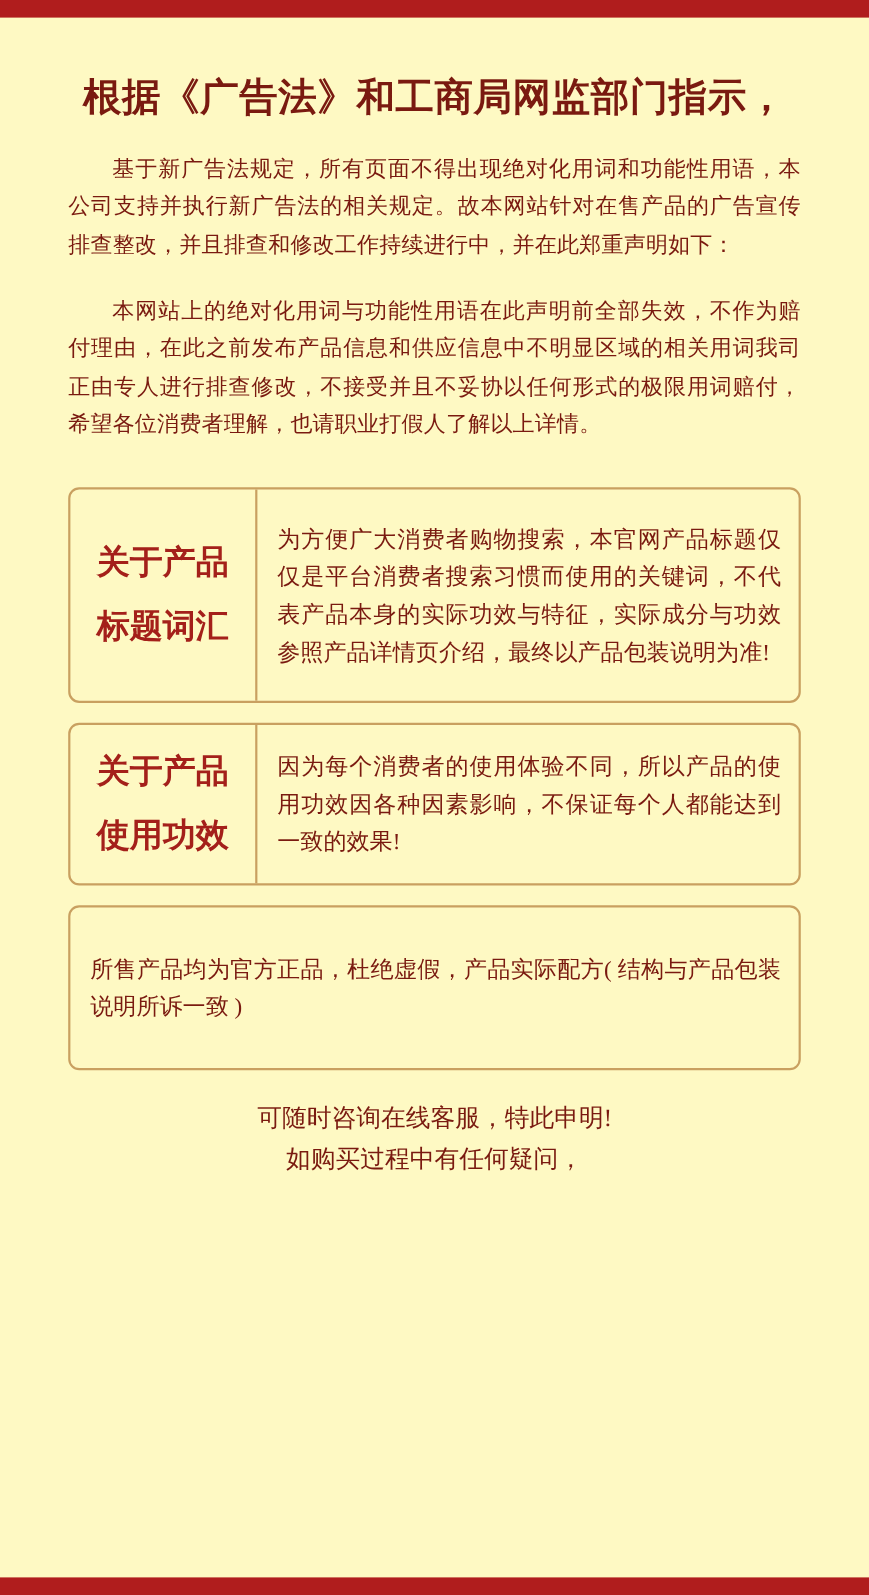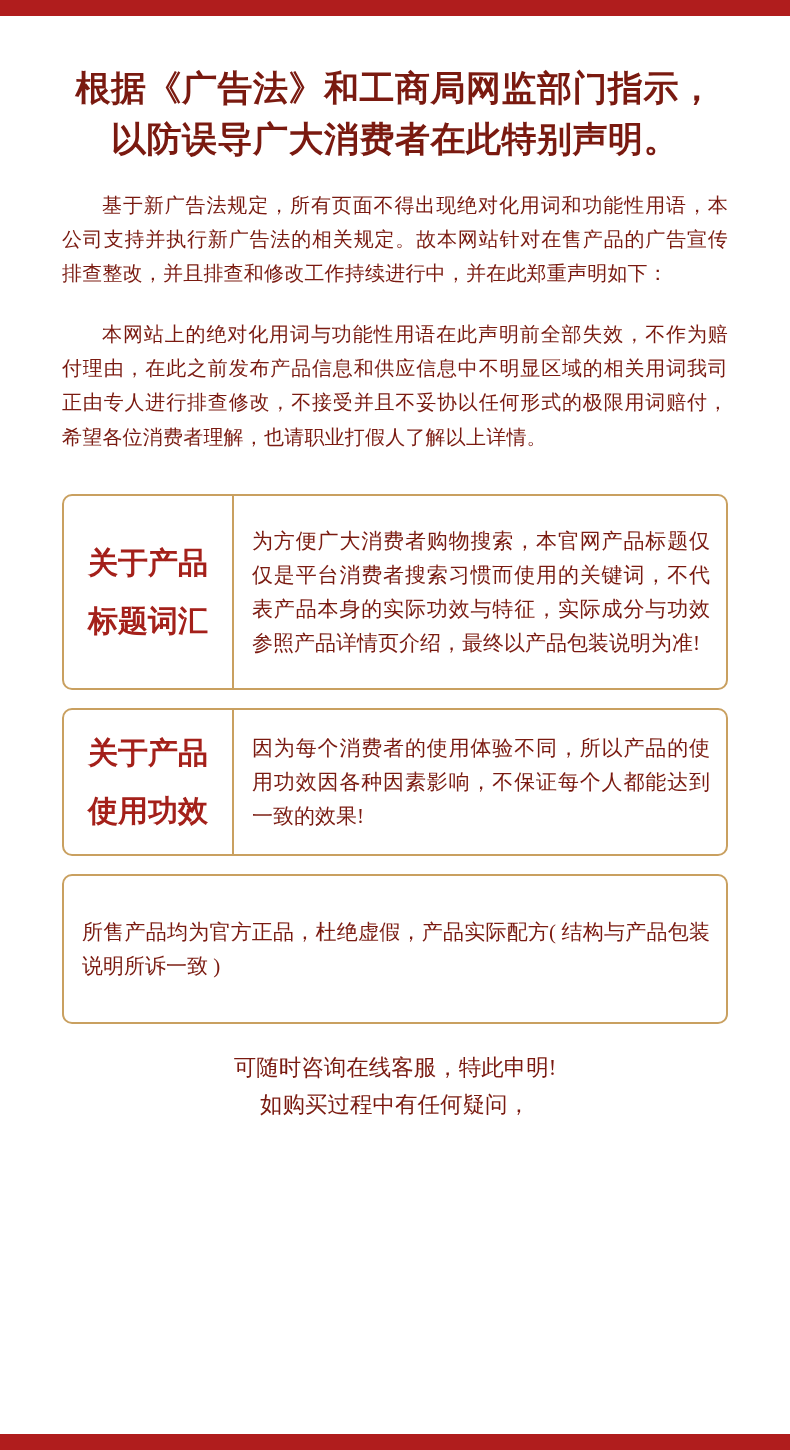--- a/index.html
+++ b/index.html
@@ -11,21 +11,21 @@
     height: 1450px;
     background: #f0dcb4;
     font-family: "Liberation Serif", "DejaVu Serif", serif;
     color: #7a1a10;
     overflow: hidden;
   }
   .page {
     position: relative;
     width: 790px;
     height: 1450px;
-    background: #ffffff;
+    background: #fef9c3;
     box-sizing: border-box;
   }
   .bar-top {
     position: absolute;
     top: 0;
     left: 0;
     width: 790px;
     height: 16px;
     background: #b01d1d;
   }
@@ -129,21 +129,20 @@
 <body>
 
 <div class="page">
 
   <div class="bar-top"></div>
 
   <div class="content">
 
     <h1 class="headline">
       <span class="line1">根据《广告法》和工商局网监部门指示，</span>
-      <span class="line2">以防误导广大消费者在此特别声明。</span>
     </h1>
 
     <p class="para first">基于新广告法规定，所有页面不得出现绝对化用词和功能性用语，本公司支持并执行新广告法的相关规定。故本网站针对在售产品的广告宣传排查整改，并且排查和修改工作持续进行中，并在此郑重声明如下：</p>
 
     <p class="para second">本网站上的绝对化用词与功能性用语在此声明前全部失效，不作为赔付理由，在此之前发布产品信息和供应信息中不明显区域的相关用词我司正由专人进行排查修改，不接受并且不妥协以任何形式的极限用词赔付，希望各位消费者理解，也请职业打假人了解以上详情。</p>
 
     <div class="cards">
 
       <div class="card c1">
         <div class="card-title">

